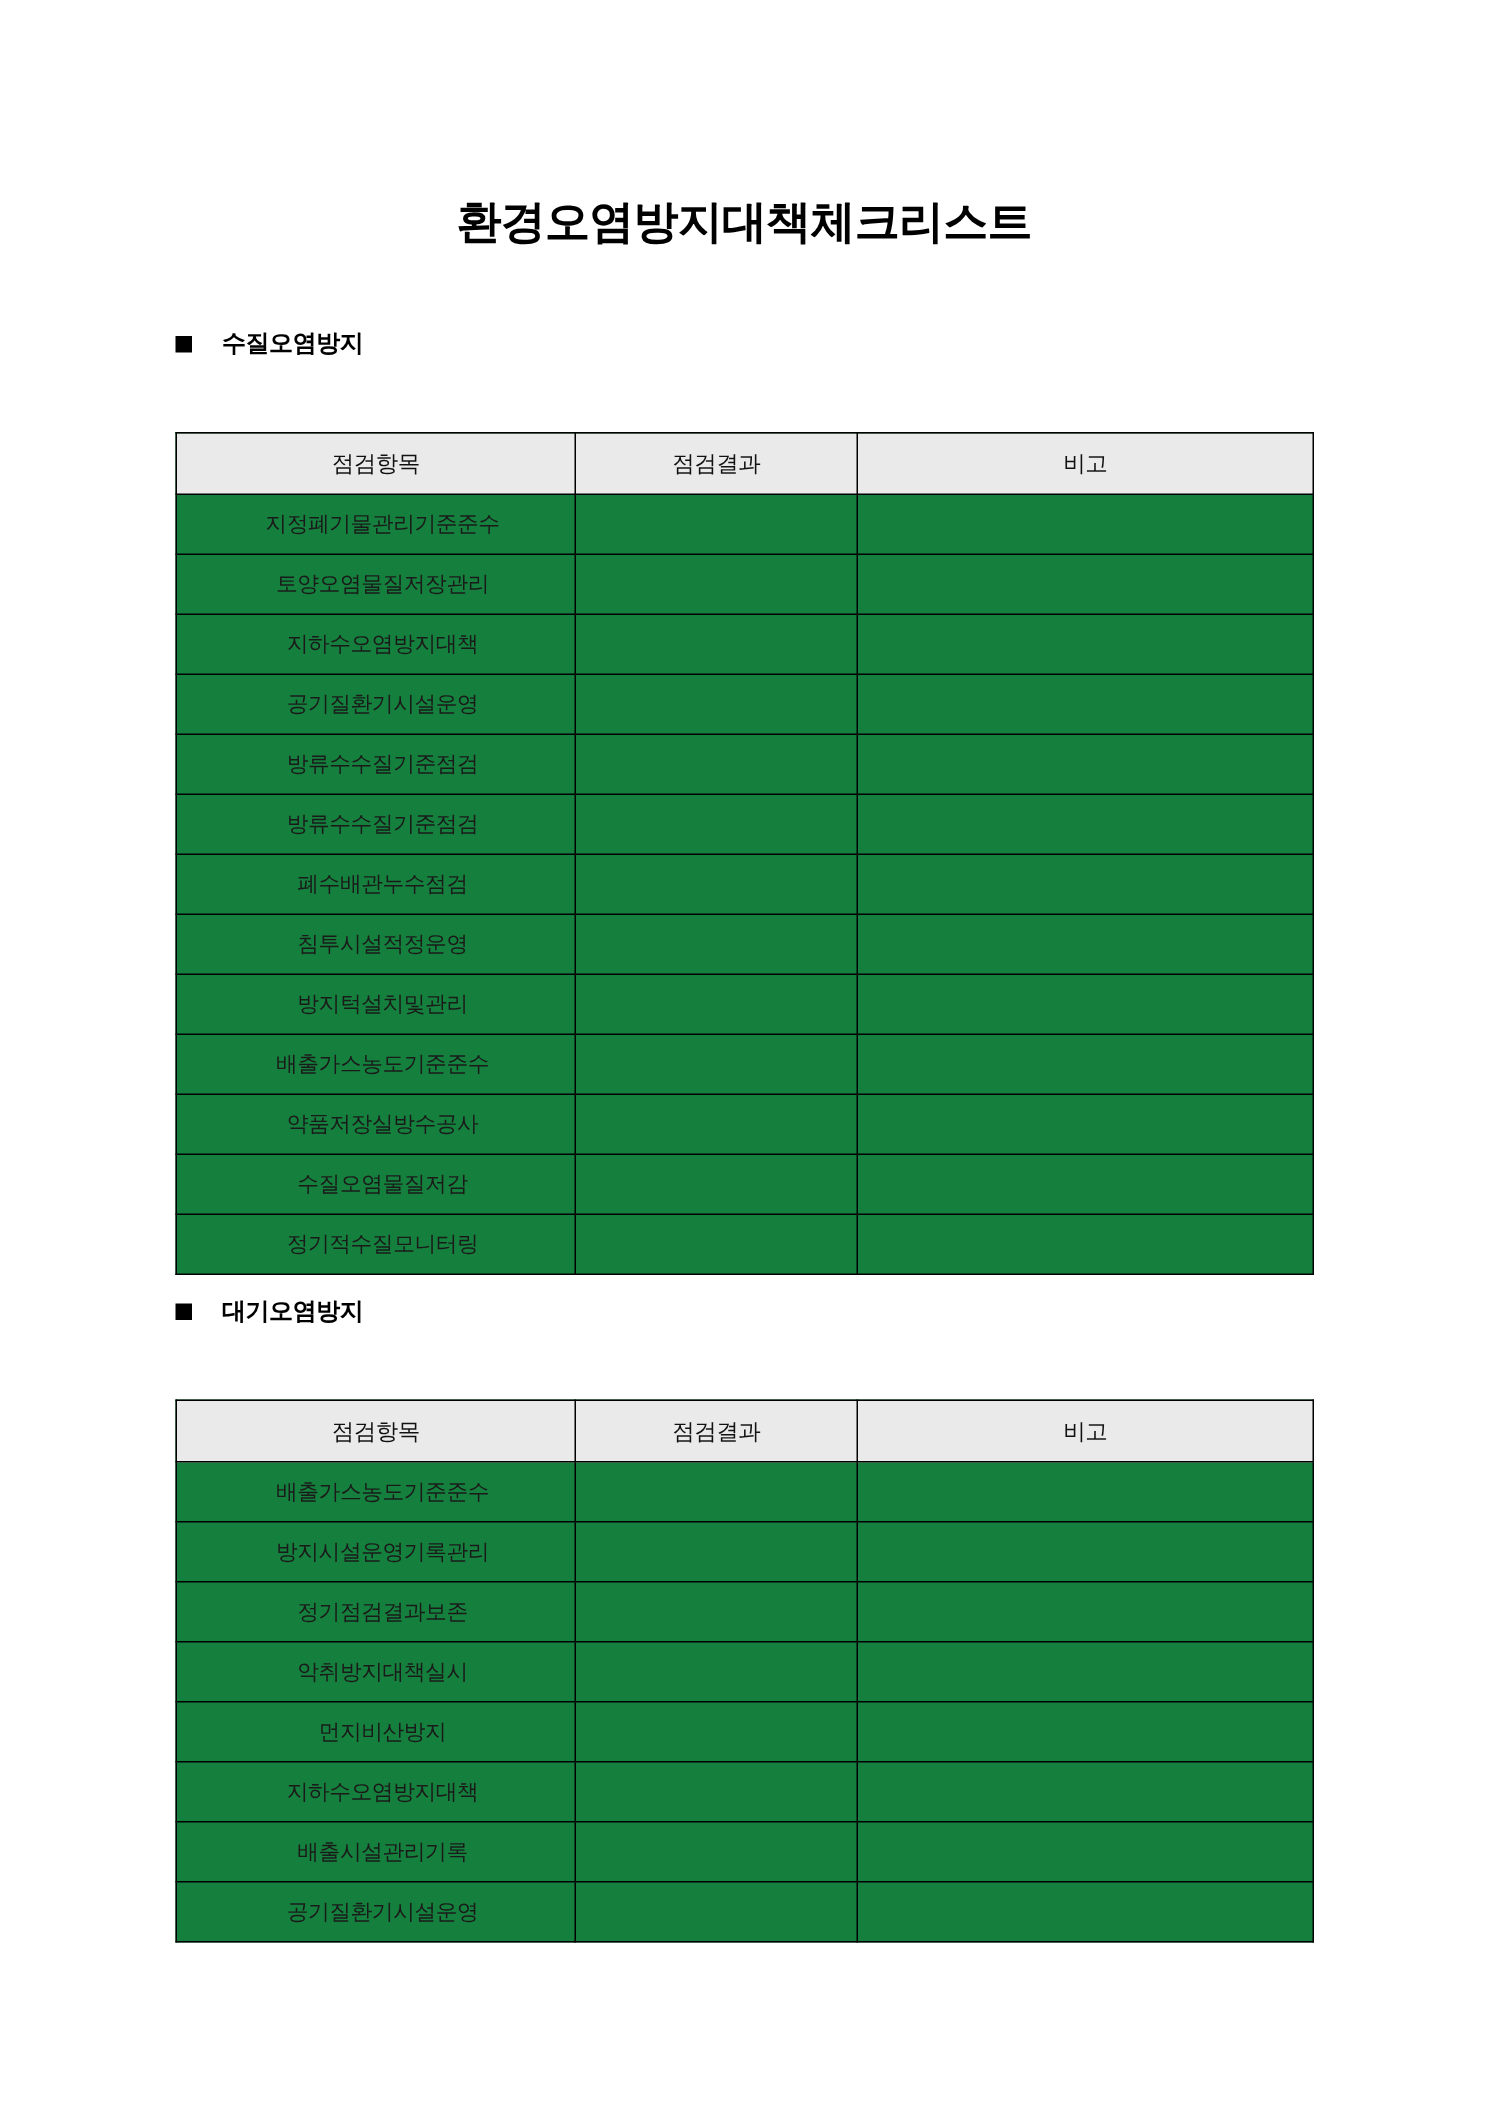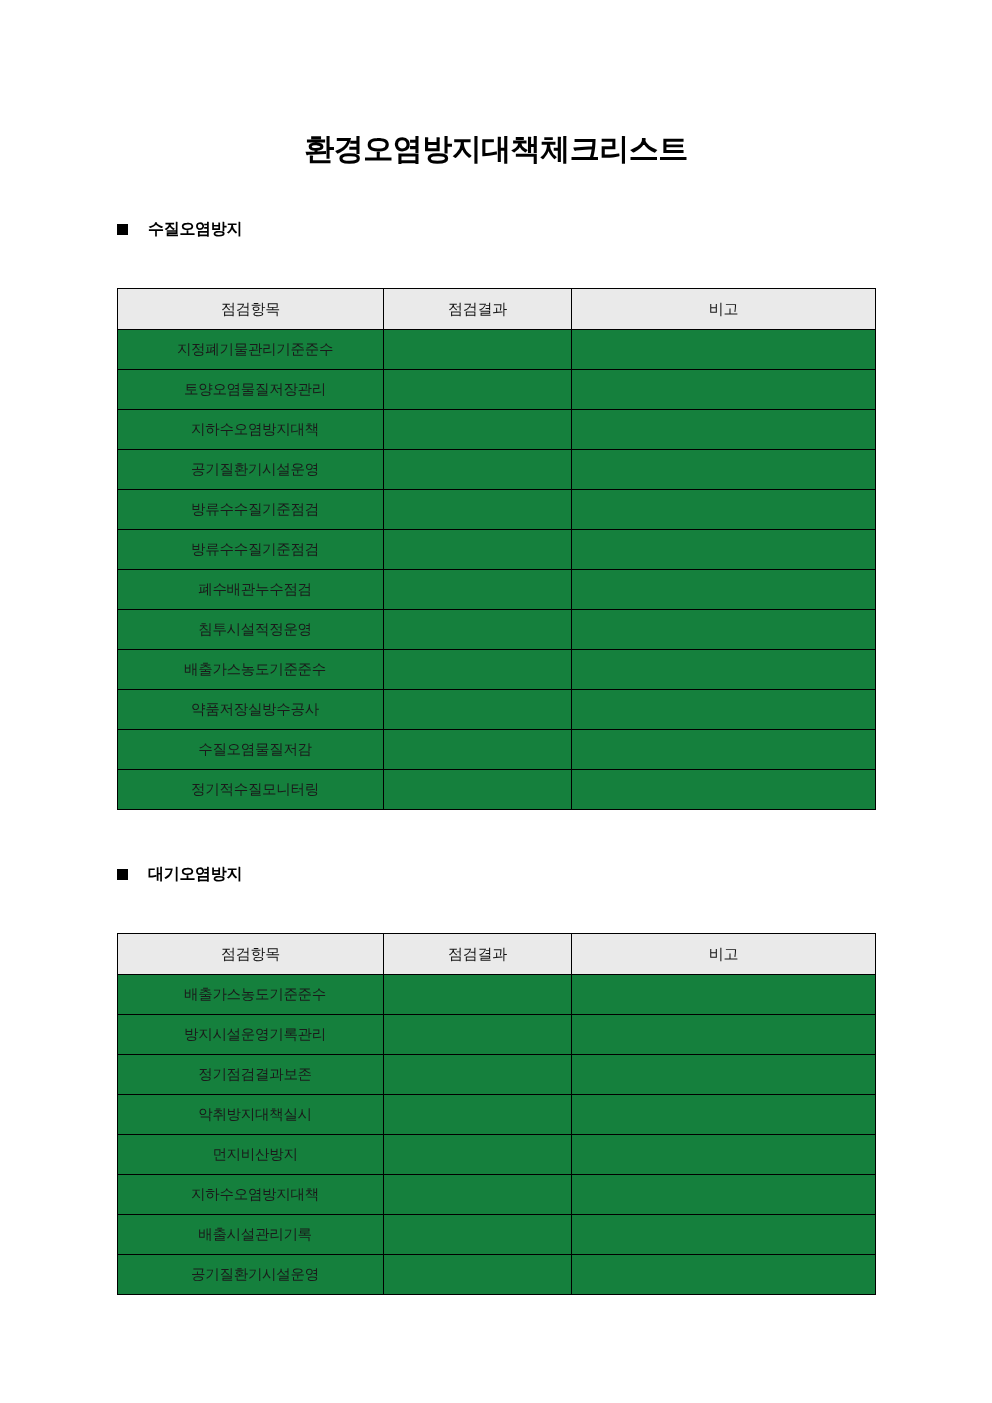--- a/index.html
+++ b/index.html
@@ -166,20 +166,25 @@
             <td class="item-cell">폐수배관누수점검</td>
             <td class="blank-cell"></td>
             <td class="blank-cell"></td>
           </tr>
         <tr>
             <td class="item-cell">침투시설적정운영</td>
             <td class="blank-cell"></td>
             <td class="blank-cell"></td>
           </tr>
         <tr>
+            <td class="item-cell">방지턱설치및관리</td>
+            <td class="blank-cell"></td>
+            <td class="blank-cell"></td>
+          </tr>
+        <tr>
             <td class="item-cell">배출가스농도기준준수</td>
             <td class="blank-cell"></td>
             <td class="blank-cell"></td>
           </tr>
         <tr>
             <td class="item-cell">약품저장실방수공사</td>
             <td class="blank-cell"></td>
             <td class="blank-cell"></td>
           </tr>
         <tr>

